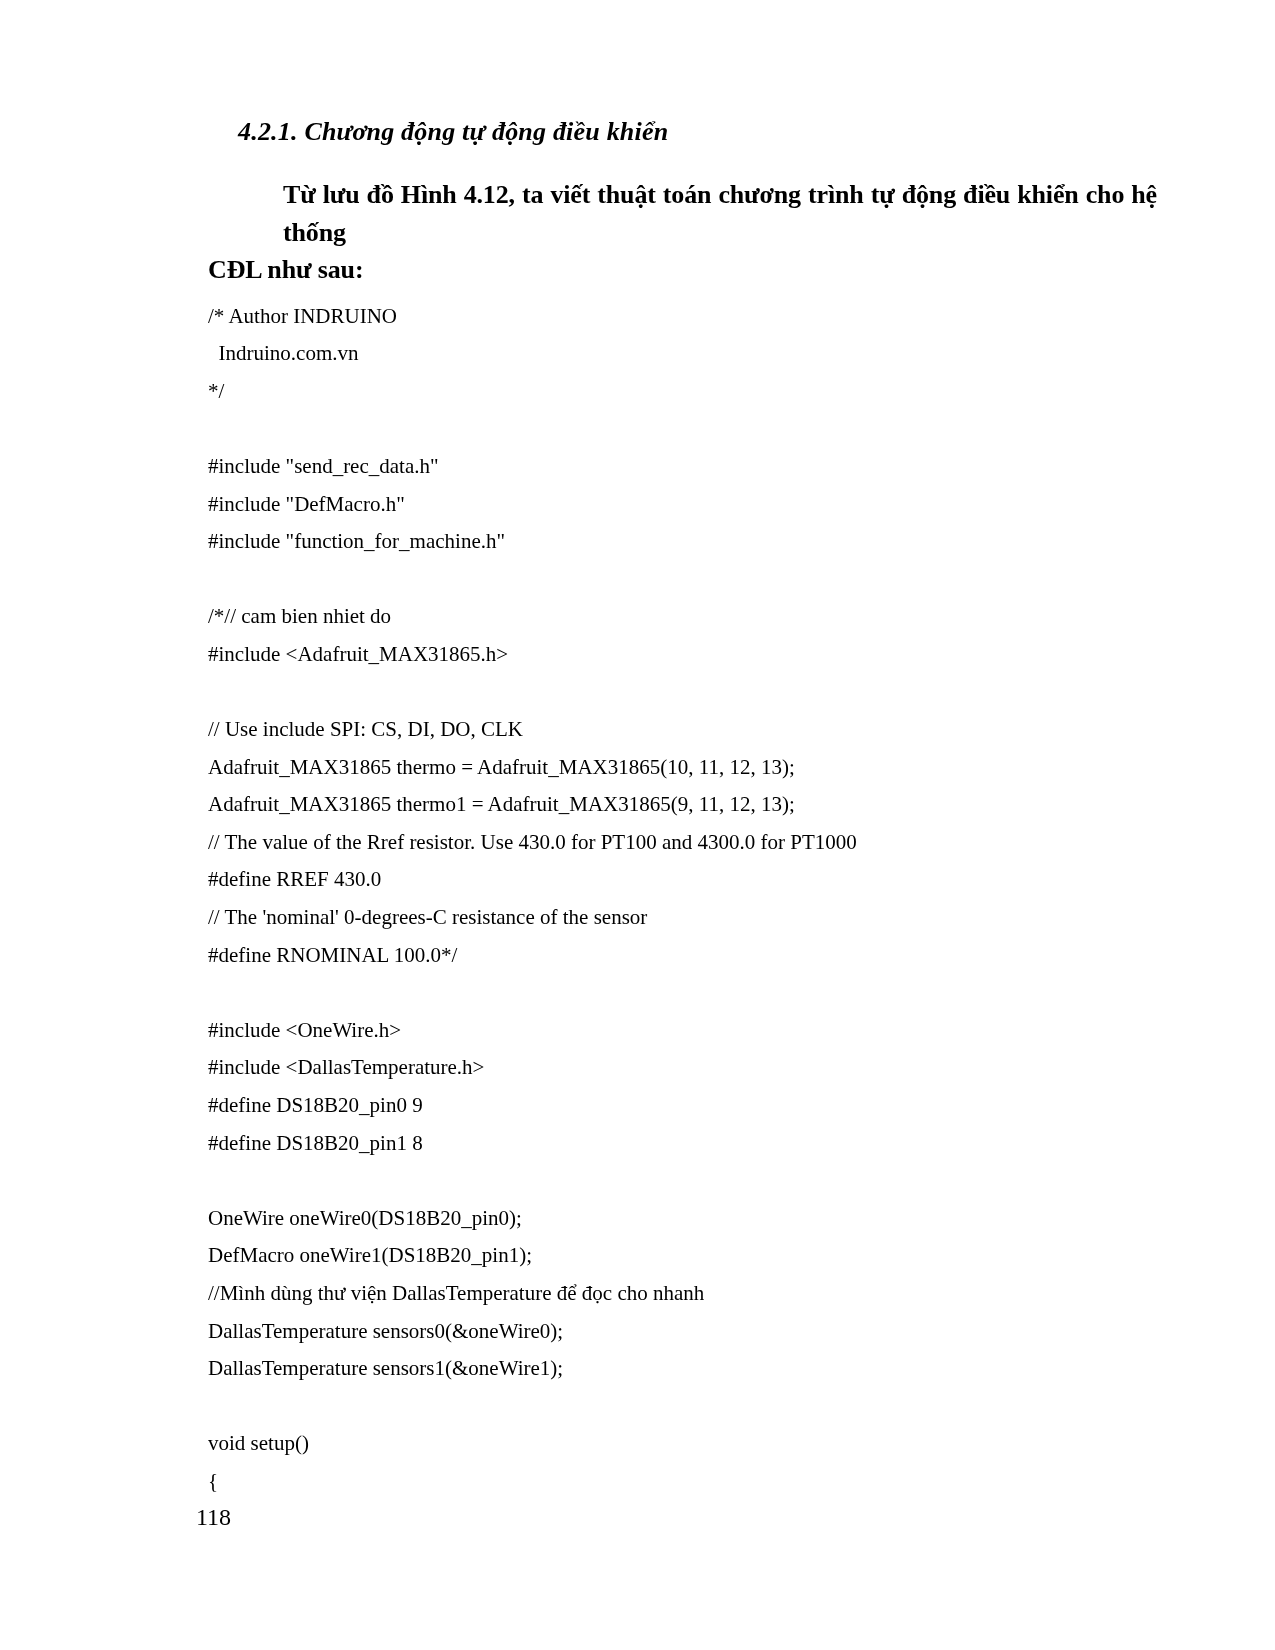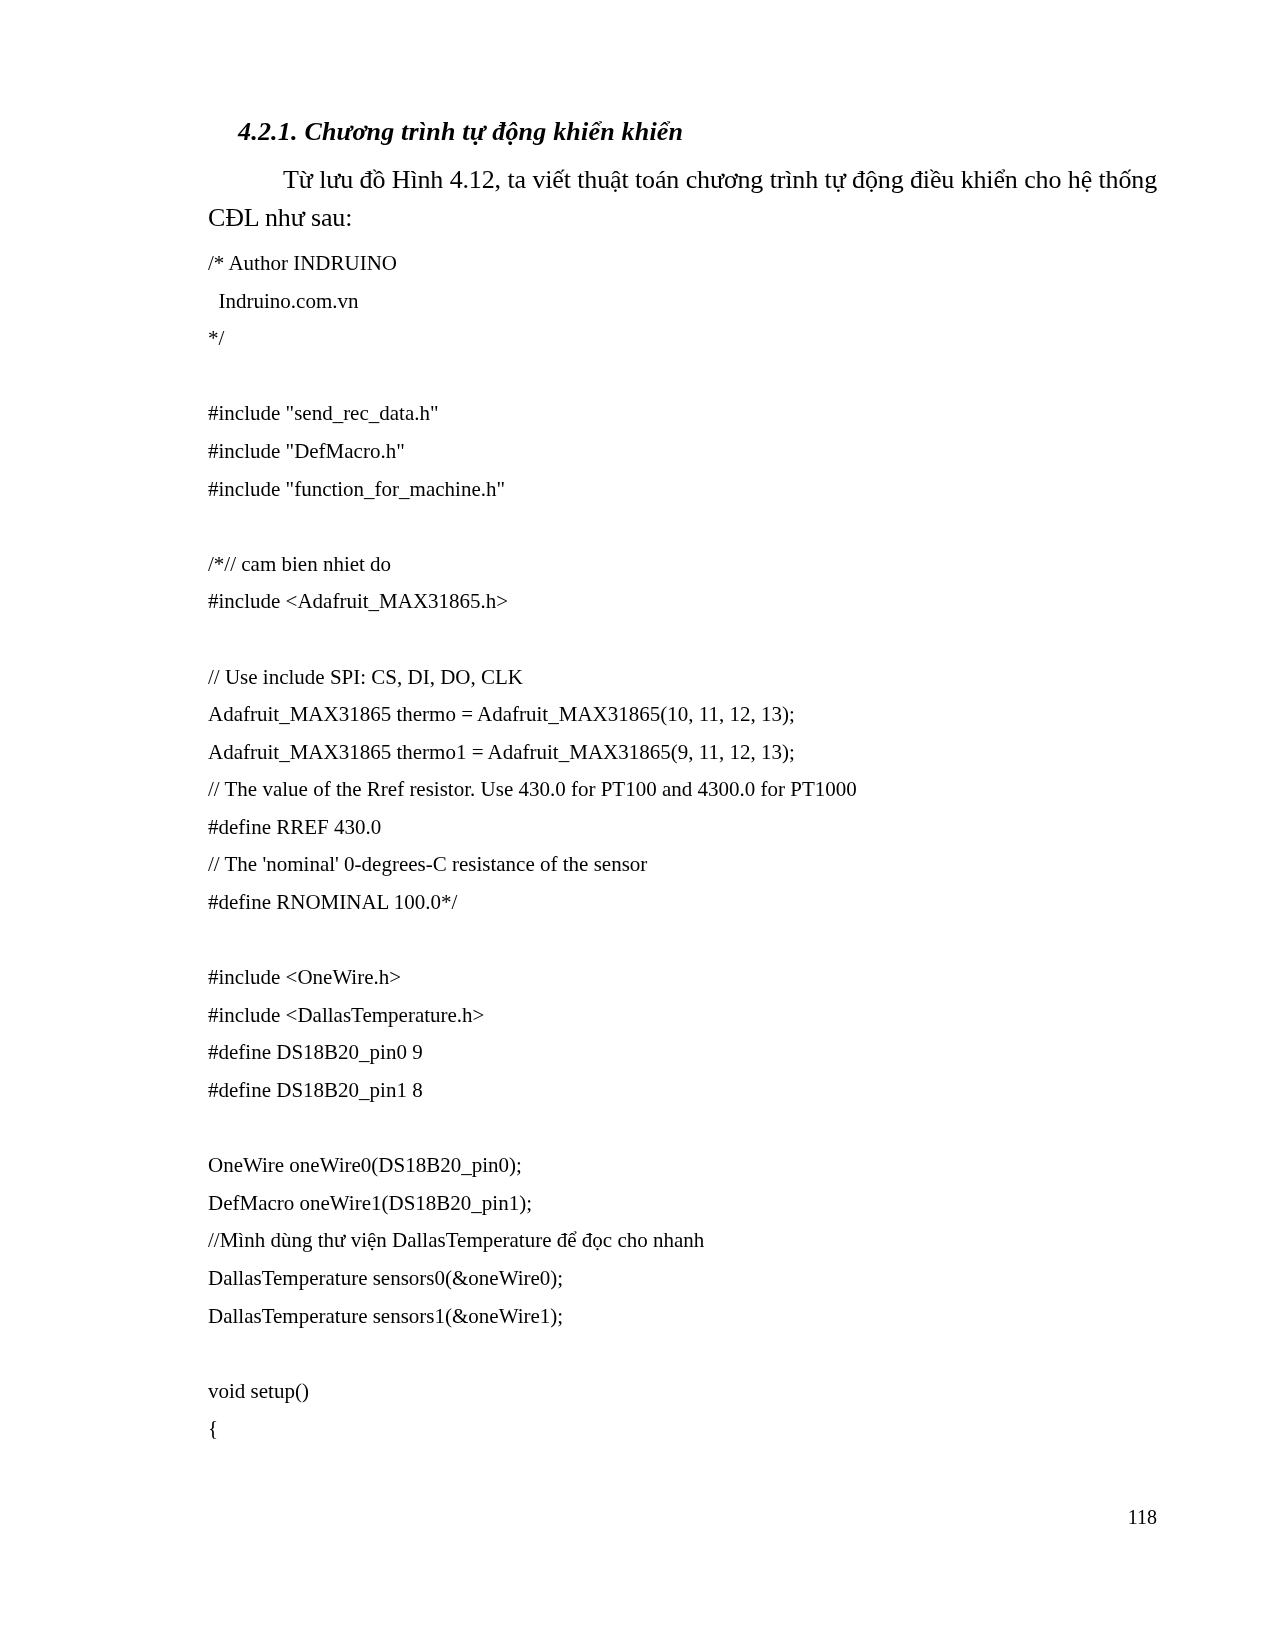--- a/index.html
+++ b/index.html
@@ -29,24 +29,25 @@
   }
   .heading {
     margin: 112px 0 0 30px;
     font-size: 26px;
     line-height: 40px;
     font-weight: bold;
     font-style: italic;
     letter-spacing: 0.2px;
   }
   .para {
-    margin-top: 9px;
+    margin-top: 24px;
     font-size: 26px;
     line-height: 37.6px;
     letter-spacing: -0.15px;
+    font-weight: bold;
   }
   .para-line {
     min-height: 37.6px;
   }
   .para-line.first {
     padding-left: 75px;
     text-align: justify;
     text-align-last: justify;
   }
   .code {
@@ -54,34 +55,34 @@
     font-size: 21px;
     line-height: 37.6px;
   }
   .code-line {
     min-height: 37.6px;
     white-space: pre-wrap;
   }
   .page-number {
     position: absolute;
     top: 1502px;
-    left: 208px;
+    left: 196px;
     width: 949px;
-    text-align: right;
-    font-size: 20px;
+    text-align: left;
+    font-size: 24px;
     line-height: 30px;
   }
 </style>
 </head>
 <body>
 
 <div class="page">
   <div class="content">
 
-    <div class="heading">4.2.1. Chương trình tự động khiển khiển</div>
+    <div class="heading">4.2.1. Chương động tự động điều khiển</div>
 
     <div class="para">
       <div class="para-line first">Từ lưu đồ Hình 4.12, ta viết thuật toán chương trình tự động điều khiển cho hệ thống</div>
       <div class="para-line">CĐL như sau:</div>
     </div>
 
     <div class="code">
       <div class="code-line">/* Author INDRUINO</div>
       <div class="code-line">  Indruino.com.vn</div>
       <div class="code-line">*/</div>

